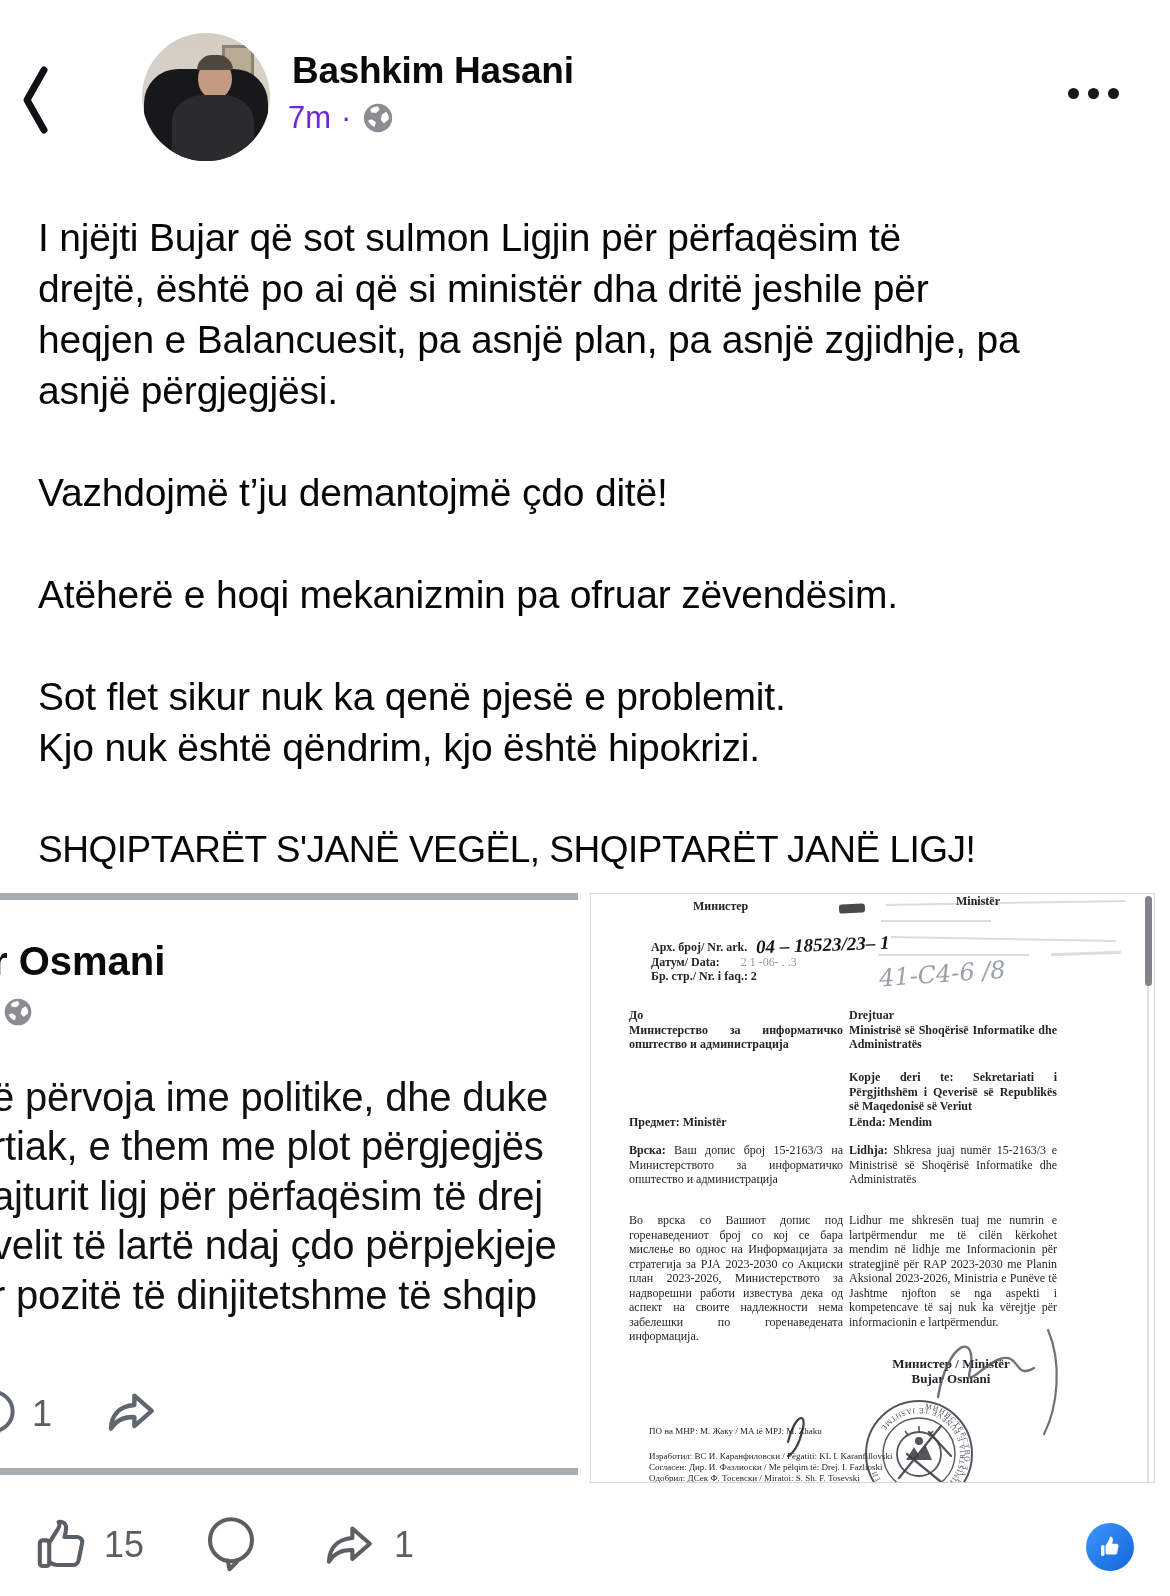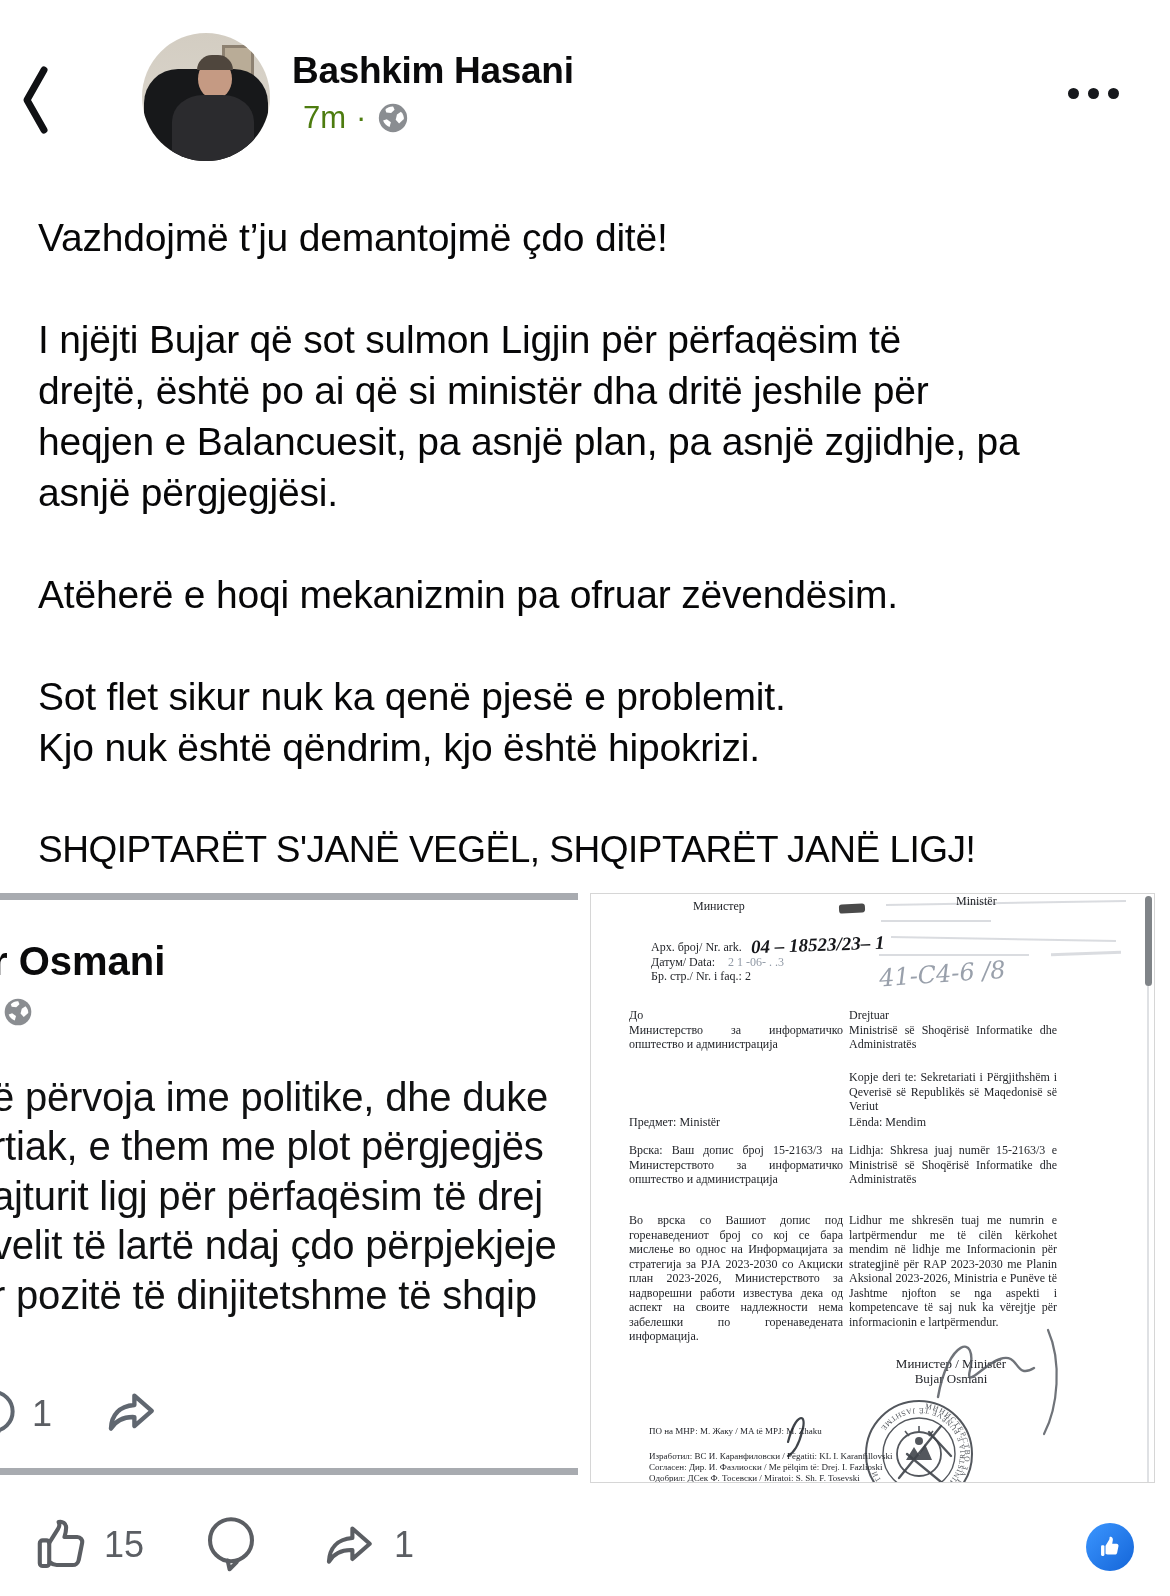--- a/index.html
+++ b/index.html
@@ -10,41 +10,41 @@
 
   
   #back-btn{left:18px;top:64px;width:34px;height:72px;cursor:pointer;}
   #avatar{left:142px;top:33px;width:128px;height:128px;border-radius:50%;overflow:hidden;background:linear-gradient(#d3cdc2,#ddd8cf);}
   #avatar .frame{position:absolute;top:12px;right:16px;width:26px;height:34px;background:#b9ac97;border:3px solid #8d8171;}
   #avatar .chair{position:absolute;left:2px;top:36px;width:124px;height:96px;background:#17181a;border-radius:34px 34px 0 0;}
   #avatar .head{position:absolute;left:56px;top:26px;width:34px;height:40px;background:#c59a83;border-radius:50%;}
   #avatar .hair{position:absolute;left:55px;top:22px;width:36px;height:15px;background:#4f463d;border-radius:18px 18px 0 0;}
   #avatar .body{position:absolute;left:30px;top:62px;width:82px;height:70px;background:#2b2b2e;border-radius:38% 38% 0 0;}
   #author-name{left:292px;top:50px;font-size:37px;font-weight:700;color:#0a0a0b;letter-spacing:-0.3px;}
-  #post-meta{left:303px;top:100px;font-size:31px;color:#4d7c0f;display:flex;align-items:center;gap:10px;}
+  #post-meta{left:288px;top:100px;font-size:31px;color:#6d28d9;display:flex;align-items:center;gap:10px;}
   #menu-dots{left:1068px;top:88px;display:flex;gap:9px;}
   #menu-dots i{width:11px;height:11px;border-radius:50%;background:#16181c;}
 
   
   #post-text{left:38px;top:212px;width:1105px;font-size:39px;line-height:51px;letter-spacing:-0.2px;color:#070708;}
   #post-text p{margin:0 0 51px 0;}
   #post-text .shout{font-size:37px;white-space:nowrap;letter-spacing:-0.5px;}
 
   
   #embed{left:0;top:893px;width:578px;height:582px;background:#fff;overflow:hidden;}
   #embed .edge{position:absolute;left:0;width:100%;height:7px;background:#a8abb0;}
   #embed-name{left:-8px;top:46px;font-size:40px;font-weight:700;color:#0a0a0b;white-space:nowrap;}
   .embed-line{left:-8px;font-size:40px;color:#101112;white-space:nowrap;letter-spacing:-0.2px;}
   #embed-comment-count,#action-like-count,#action-share-count{font-size:36px;color:#5b5e63;}
 
   
   #doc{left:590px;top:893px;width:565px;height:590px;background:#fff;border:1px solid #d6d6d6;
        box-sizing:border-box;overflow:hidden;font-family:"Liberation Serif",serif;color:#23252a;}
   .doc-t{position:absolute;font-size:12px;line-height:14.5px;}
-  .b{font-weight:normal;}
+  .b{font-weight:bold;}
   .dl{position:absolute;left:38px;width:214px;text-align:justify;}
   .dr{position:absolute;left:258px;width:208px;text-align:justify;}
   .hand{font-style:italic;color:#15161a;font-weight:bold;}
   .faded{color:#9099a5;}
   .noise{position:absolute;background:#c6cad0;opacity:.65;}
   #doc-footer div{font-size:9px;line-height:11px;}
   #doc-scroll-thumb{position:absolute;right:2px;top:2px;width:7px;height:90px;background:#808488;border-radius:4px;}
   #doc-scroll-track{position:absolute;right:5px;top:92px;bottom:0;width:2px;background:#dfe1e4;}
 
   
@@ -85,25 +85,25 @@
     </svg>
   </div>
 
   <div class="abs" id="menu-dots">
     <i></i>
       <i></i>
       <i></i>
   </div>
 
   <div class="abs" id="post-text">
-    <p class="pre">Vazhdojmë t’ju demantojmë çdo ditë!</p>
     <p class="pre">I njëjti Bujar që sot sulmon Ligjin për përfaqësim të
 drejtë, është po ai që si ministër dha dritë jeshile për
 heqjen e Balancuesit, pa asnjë plan, pa asnjë zgjidhje, pa
 asnjë përgjegjësi.</p>
+    <p class="pre">Vazhdojmë t’ju demantojmë çdo ditë!</p>
     <p class="pre">Atëherë e hoqi mekanizmin pa ofruar zëvendësim.</p>
     <p class="pre">Sot flet sikur nuk ka qenë pjesë e problemit.
 Kjo nuk është qëndrim, kjo është hipokrizi.</p>
     <p class="shout">SHQIPTARËT S'JANË VEGËL, SHQIPTARËT JANË LIGJ!</p>
   </div>
 
   <div class="abs" id="embed">
     <span class="edge" style="top:0"></span>
     <span class="edge" style="bottom:0"></span>
 
@@ -149,21 +149,21 @@
     <span class="noise" style="left:288px;top:60px;width:150px;height:2px"></span>
     <span class="noise" style="left:460px;top:58px;width:70px;height:3px;transform:rotate(-2deg)"></span>
 
     <div class="doc-t b" style="left:365px;top:0">Ministër</div>
     <div class="abs" style="left:288px;top:66px;font-size:24px;font-style:italic;color:#99a0ab;transform:rotate(-4deg);font-family:'DejaVu Serif',serif">41-С4-6 /8</div>
 
     <div class="doc-t" style="left:60px;top:44px;width:420px">
       <span class="b">Арх. број/ Nr. ark.</span>
       <span class="hand" style="font-size:19px;display:inline-block;transform:rotate(-2deg);margin-left:6px">04 – 18523/23– 1</span><br>
       <span class="b">Датум/ Data:</span>
-      <span class="faded" style="margin-left:10px">2 1 -06- . .3</span><br>
+      <span class="faded" style="margin-left:18px">2 1 -06- . .3</span><br>
       <span class="b">Бр. стр./ Nr. i faq.: 2</span>
     </div>
 
     <div class="doc-t dl b pre" style="top:114px">До
 Министерство за информатичко општество и администрација</div>
     <div class="doc-t dr b pre" style="top:114px">Drejtuar
 Ministrisë së Shoqërisë Informatike dhe Administratës</div>
 
     <div class="doc-t dr b" style="top:176px">Kopje deri te: Sekretariati i Përgjithshëm i Qeverisë së Republikës së Maqedonisë së Veriut</div>
 

